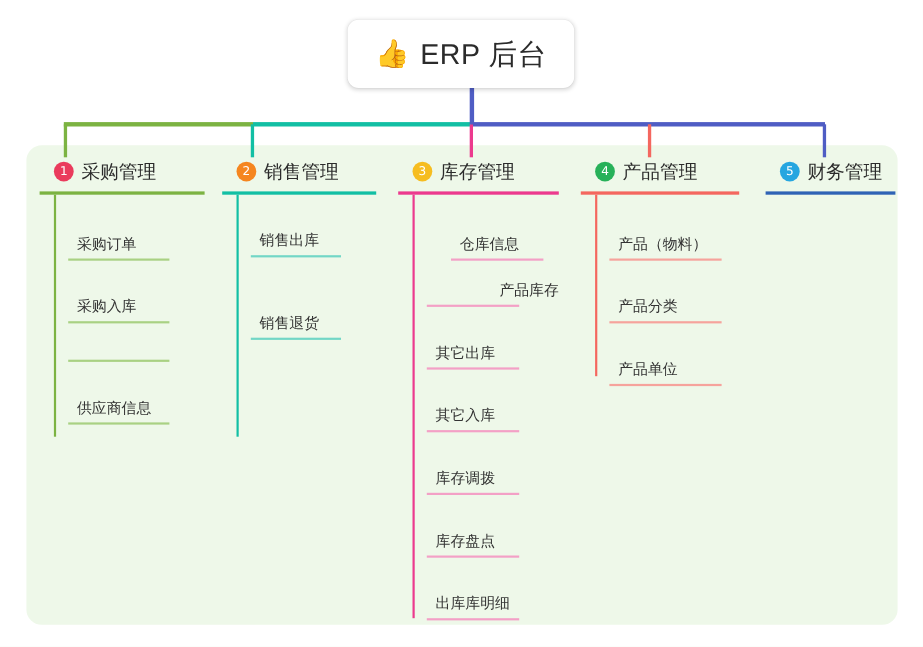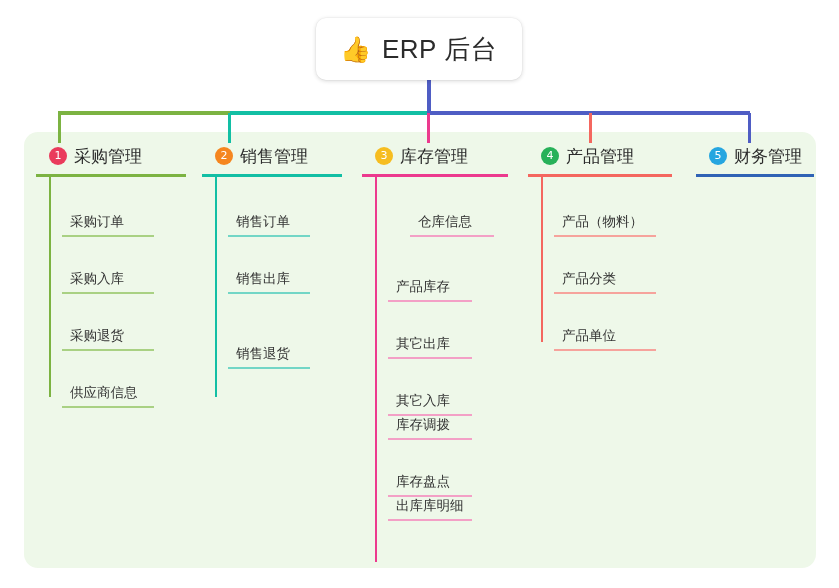--- a/index.html
+++ b/index.html
@@ -86,41 +86,36 @@
           <div class="spine" style="background: rgb(124, 179, 66); height: 220px;"></div>
           <div class="leaf" style="padding-top: 36px;">
             <span class="leaf-label">采购订单</span>
             <div class="leaf-rule" style="background: rgb(169, 209, 131); width: 92px; margin-left: -8px;"></div>
           </div>
           <div class="leaf" style="padding-top: 33px;">
             <span class="leaf-label">采购入库</span>
             <div class="leaf-rule" style="background: rgb(169, 209, 131); width: 92px; margin-left: -8px;"></div>
           </div>
           <div class="leaf" style="padding-top: 33px;">
-            <span class="leaf-label">采购退货</span>
             <div class="leaf-rule" style="background: rgb(169, 209, 131); width: 92px; margin-left: -8px;"></div>
           </div>
           <div class="leaf" style="padding-top: 33px;">
             <span class="leaf-label">供应商信息</span>
             <div class="leaf-rule" style="background: rgb(169, 209, 131); width: 92px; margin-left: -8px;"></div>
           </div>
         </div>
       </div>
       <div class="column" style="left: 202px; width: 140px;">
         <div class="col-head">
           <span class="badge" style="background: rgb(245, 134, 31);">2</span>
           <span class="col-title">销售管理</span>
         </div>
         <div class="head-rule" style="background: rgb(18, 191, 164); width: 140px;"></div>
         <div class="branch">
           <div class="spine" style="background: rgb(18, 191, 164); height: 220px;"></div>
-          <div class="leaf" style="padding-top: 36px;">
-            <span class="leaf-label">销售订单</span>
-            <div class="leaf-rule" style="background: rgb(114, 214, 198); width: 82px; margin-left: -8px;"></div>
-          </div>
           <div class="leaf" style="padding-top: 33px;">
             <span class="leaf-label">销售出库</span>
             <div class="leaf-rule" style="background: rgb(114, 214, 198); width: 82px; margin-left: -8px;"></div>
           </div>
           <div class="leaf" style="padding-top: 51px;">
             <span class="leaf-label">销售退货</span>
             <div class="leaf-rule" style="background: rgb(114, 214, 198); width: 82px; margin-left: -8px;"></div>
           </div>
         </div>
       </div>
@@ -129,41 +124,41 @@
           <span class="badge" style="background: rgb(246, 189, 32);">3</span>
           <span class="col-title">库存管理</span>
         </div>
         <div class="head-rule" style="background: rgb(236, 58, 142); width: 146px;"></div>
         <div class="branch">
           <div class="spine" style="background: rgb(236, 58, 142); height: 385px;"></div>
           <div class="leaf" style="padding-top: 36px; padding-left: 43px;">
             <span class="leaf-label">仓库信息</span>
             <div class="leaf-rule" style="background: rgb(243, 160, 198); width: 84px; margin-left: -8px;"></div>
           </div>
-          <div class="leaf" style="padding-top: 41px;">
+          <div class="leaf" style="padding-top: 18px; text-align: right;">
             <span class="leaf-label">产品库存</span>
             <div class="leaf-rule" style="background: rgb(243, 160, 198); width: 84px; margin-left: -8px;"></div>
           </div>
           <div class="leaf" style="padding-top: 33px;">
             <span class="leaf-label">其它出库</span>
             <div class="leaf-rule" style="background: rgb(243, 160, 198); width: 84px; margin-left: -8px;"></div>
           </div>
           <div class="leaf" style="padding-top: 33px;">
             <span class="leaf-label">其它入库</span>
             <div class="leaf-rule" style="background: rgb(243, 160, 198); width: 84px; margin-left: -8px;"></div>
           </div>
-          <div class="leaf" style="">
+          <div class="leaf" style="padding-top: 33px;">
             <span class="leaf-label">库存调拨</span>
             <div class="leaf-rule" style="background: rgb(243, 160, 198); width: 84px; margin-left: -8px;"></div>
           </div>
           <div class="leaf" style="padding-top: 33px;">
             <span class="leaf-label">库存盘点</span>
             <div class="leaf-rule" style="background: rgb(243, 160, 198); width: 84px; margin-left: -8px;"></div>
           </div>
-          <div class="leaf" style="">
+          <div class="leaf" style="padding-top: 33px;">
             <span class="leaf-label">出库库明细</span>
             <div class="leaf-rule" style="background: rgb(243, 160, 198); width: 84px; margin-left: -8px;"></div>
           </div>
         </div>
       </div>
       <div class="column" style="left: 528px; width: 144px;">
         <div class="col-head">
           <span class="badge" style="background: rgb(39, 177, 89);">4</span>
           <span class="col-title">产品管理</span>
         </div>

